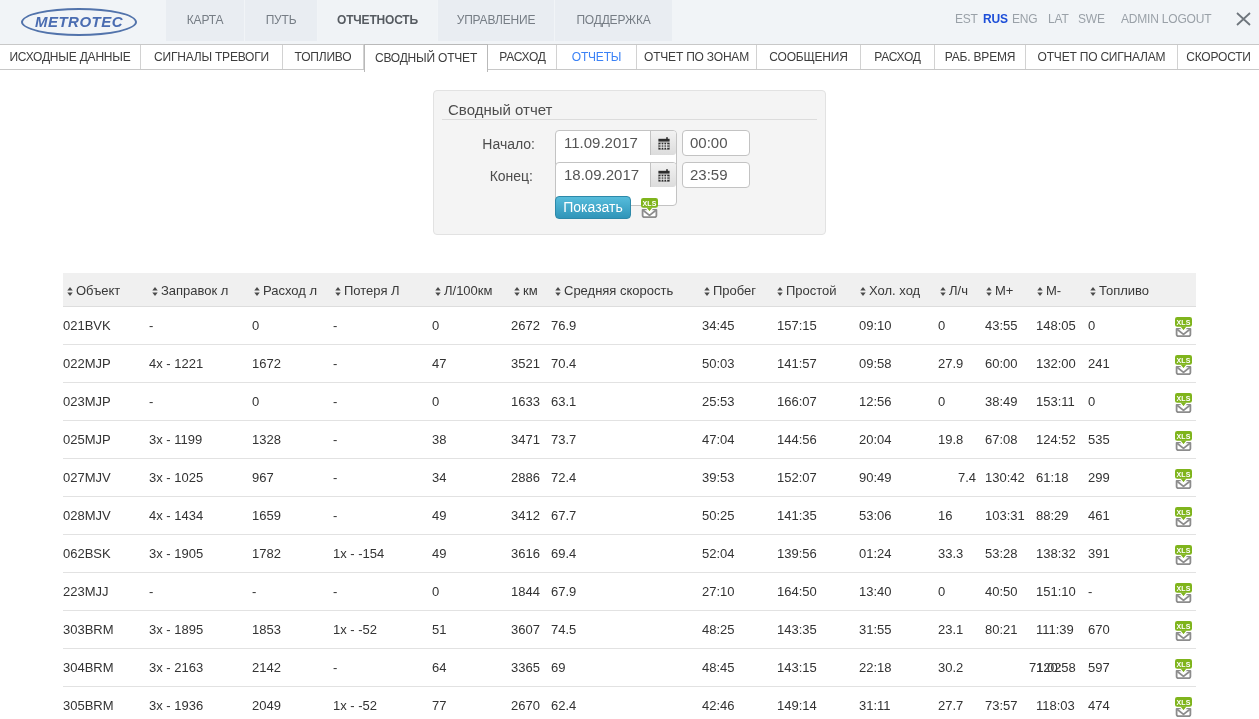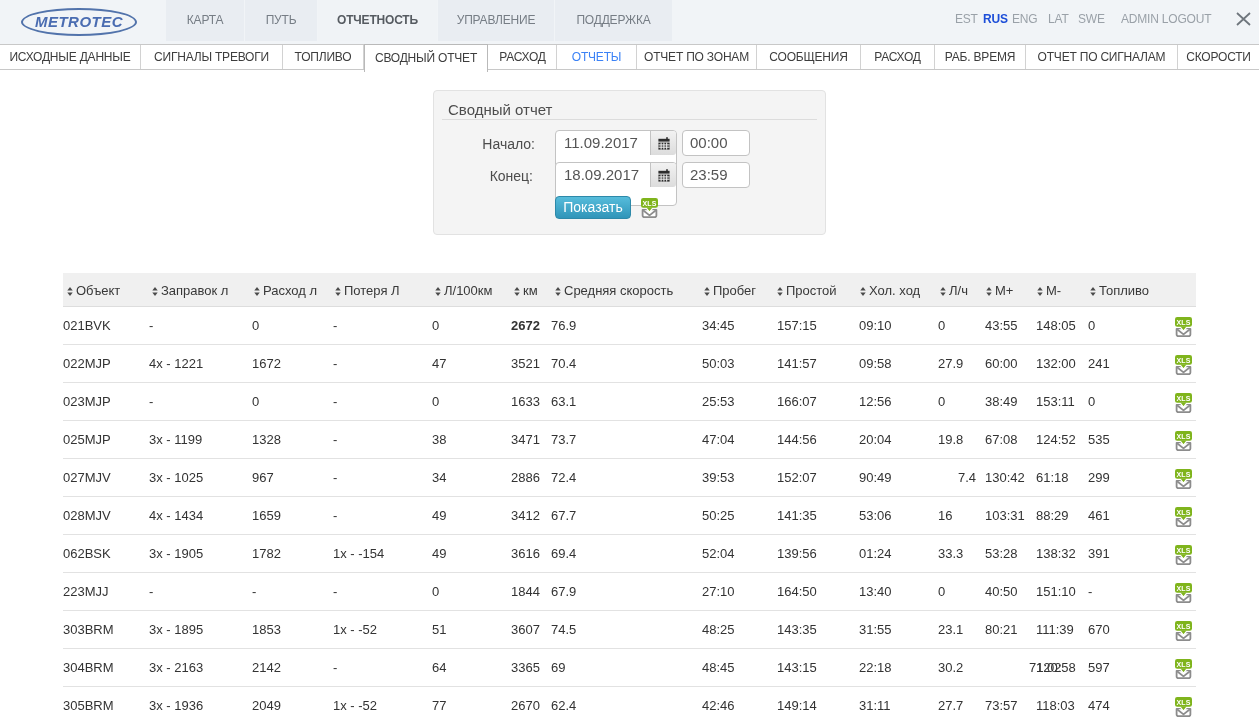--- a/index.html
+++ b/index.html
@@ -185,21 +185,21 @@
         <path d="M3 0 L5.7 3.6 L0.3 3.6 Z" fill="#4a4a4a"></path>
         <path d="M3 9 L0.3 5.4 L5.7 5.4 Z" fill="#4a4a4a"></path>
       </svg>Топливо</div>
 </div>
 <div class="trow" style="top:307px;">
 <div class="tcell" style="left:0px;">021BVK</div>
 <div class="tcell" style="left:86px;">-</div>
 <div class="tcell" style="left:189px;">0</div>
 <div class="tcell" style="left:270px;">-</div>
 <div class="tcell" style="left:369px;">0</div>
-<div class="tcell" style="left:417px;width:60px;text-align:right;font-weight:bold;">2672</div>
+<div class="tcell" style="left:417px;width:60px;text-align:right;">2672</div>
 <div class="tcell" style="left:488px;">76.9</div>
 <div class="tcell" style="left:639px;">34:45</div>
 <div class="tcell" style="left:714px;">157:15</div>
 <div class="tcell" style="left:796px;">09:10</div>
 <div class="tcell" style="left:875px;">0</div>
 <div class="tcell" style="left:922px;">43:55</div>
 <div class="tcell" style="left:973px;">148:05</div>
 <div class="tcell" style="left:1025px;">0</div>
 <div class="xlsi"><svg width="19" height="20" viewBox="0 0 19 20">
         <path d="M2.6 11.9 h13.8 v5.7 a1.6 1.6 0 0 1 -1.6 1.6 h-10.6 a1.6 1.6 0 0 1 -1.6 -1.6 Z" fill="#ffffff" stroke="#8c8c8c" stroke-width="1.8" stroke-linejoin="round"></path>

